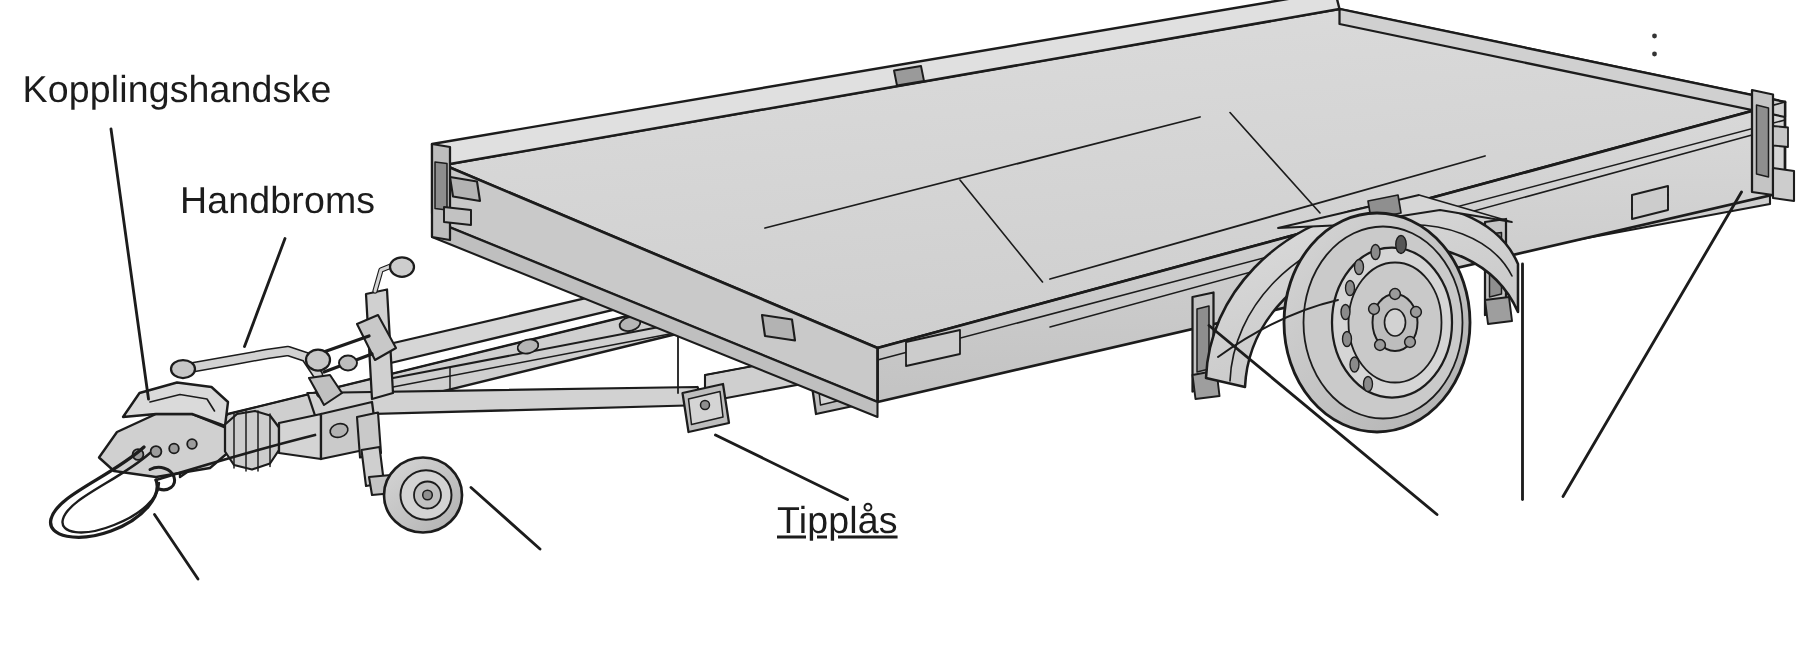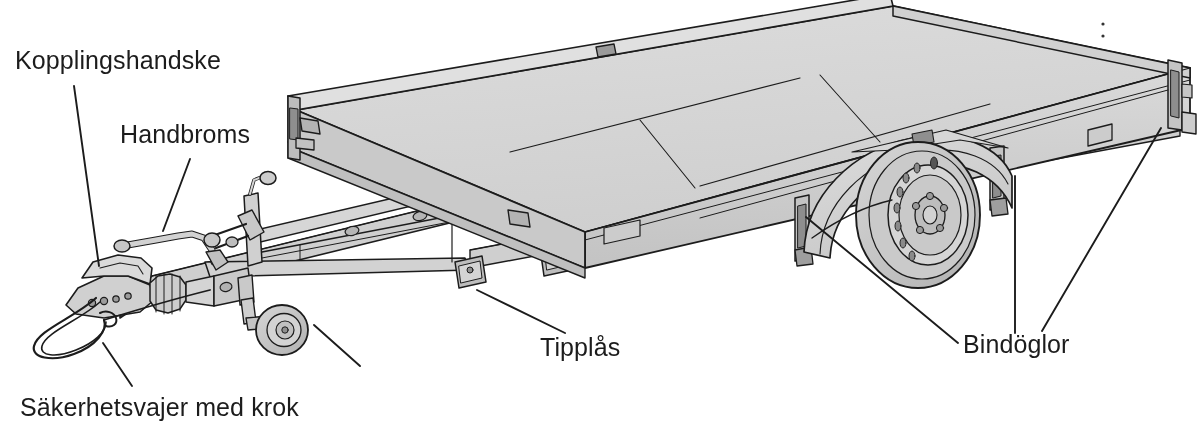--- a/index.html
+++ b/index.html
@@ -33,21 +33,21 @@
     font-size: 25px;
     line-height: 1;
     color: #1c1c1c;
     white-space: nowrap;
     letter-spacing: 0.1px;
   }
   #label-kopplingshandske { left: 15px;  top: 48px;  }
   #label-handbroms        { left: 120px; top: 122px; }
   #label-sakerhetsvajer   { left: 20px;  top: 395px; }
   #label-stodhjul         { left: 364px; top: 368px; }
-  #label-tipplas          { left: 540px; top: 335px; }
+  #label-tipplas          { left: 518px; top: 335px; text-decoration: underline; }
   #label-bindoglor        { left: 963px; top: 332px; }
 </style>
 </head>
 <body>
 
 <div id="stage">
 
   <svg id="diagram-svg" viewBox="0 0 1200 434" xmlns="http://www.w3.org/2000/svg">
     <defs>
       <linearGradient id="tireGrad" x1="0" y1="0" x2="1" y2="1">
@@ -273,20 +273,18 @@
       <line x1="958" y1="343" x2="806" y2="217"></line>
       <line x1="1015" y1="333" x2="1015" y2="176"></line>
       <line x1="1042" y1="331" x2="1161" y2="128"></line>
     </g>
   </svg>
 
   <div class="callout-label" id="label-handbroms">Handbroms</div>
 
   <div class="callout-label" id="label-kopplingshandske">Kopplingshandske</div>
 
-  <div class="callout-label" id="label-sakerhetsvajer">Säkerhetsvajer med krok</div>
 
 
   <div class="callout-label" id="label-tipplas">Tipplås</div>
 
-  <div class="callout-label" id="label-bindoglor">Bindöglor</div>
 
 </div>
 
 </body></html>

